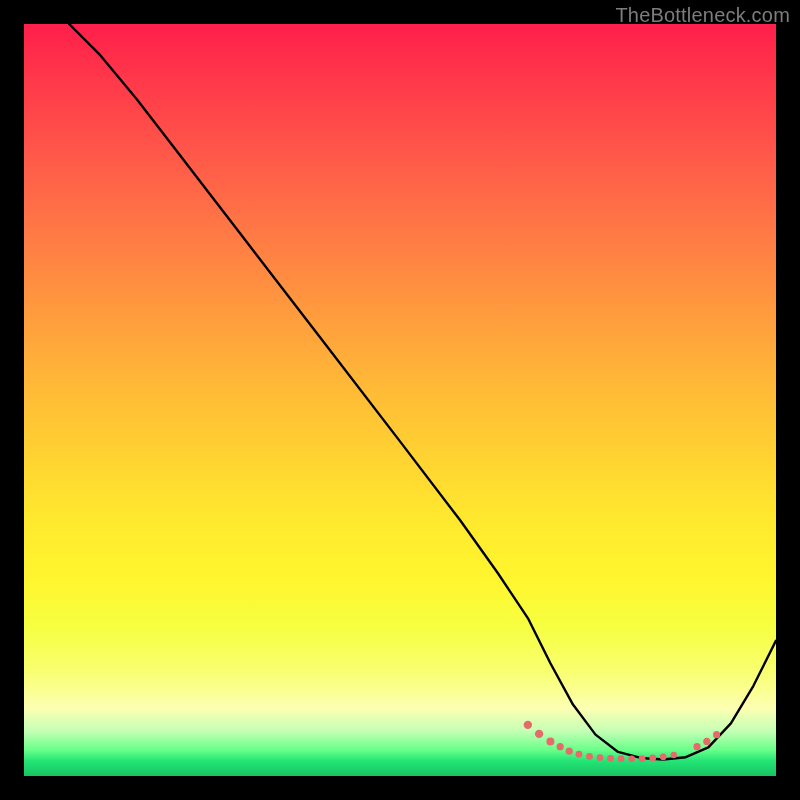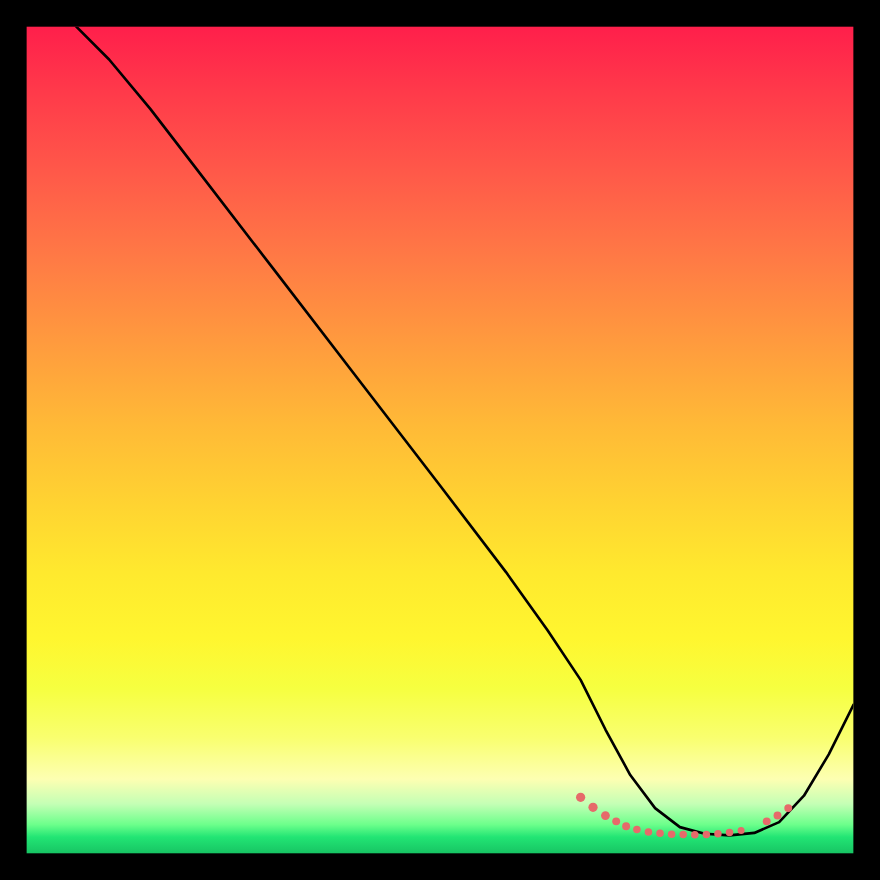--- a/index.html
+++ b/index.html
@@ -89,13 +89,14 @@
           <circle cx="618.14" cy="734.70" r="3.4" fill="#e66a6a"></circle>
           <circle cx="628.67" cy="733.95" r="3.4" fill="#e66a6a"></circle>
           <circle cx="639.20" cy="732.82" r="3.4" fill="#e66a6a"></circle>
           <circle cx="649.73" cy="730.94" r="3.2" fill="#e66a6a"></circle>
           <circle cx="673.04" cy="722.67" r="3.6" fill="#e66a6a"></circle>
           <circle cx="682.82" cy="717.41" r="3.6" fill="#e66a6a"></circle>
           <circle cx="692.59" cy="710.64" r="3.6" fill="#e66a6a"></circle>
         </g>
     </svg>
   </div>
+  <div class="watermark">TheBottleneck.com</div>
 </div>
 
 </body></html>

